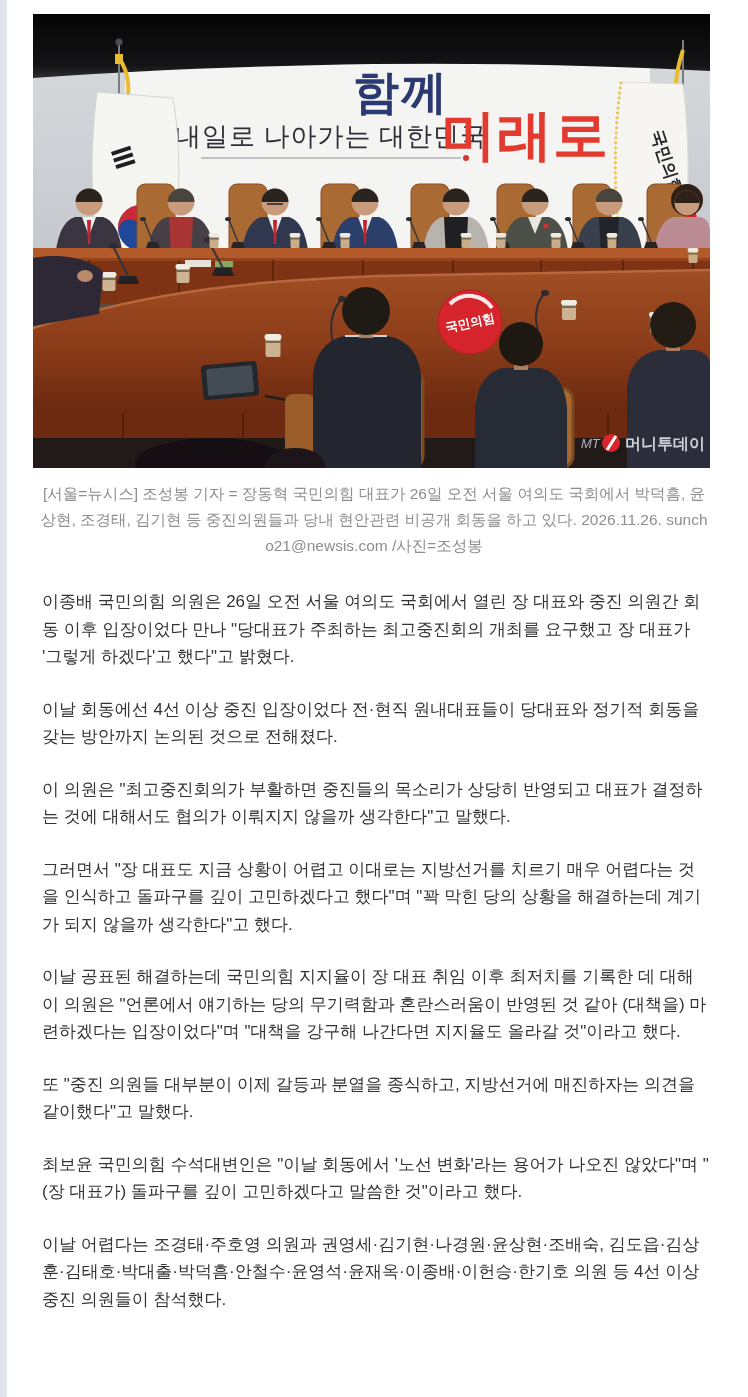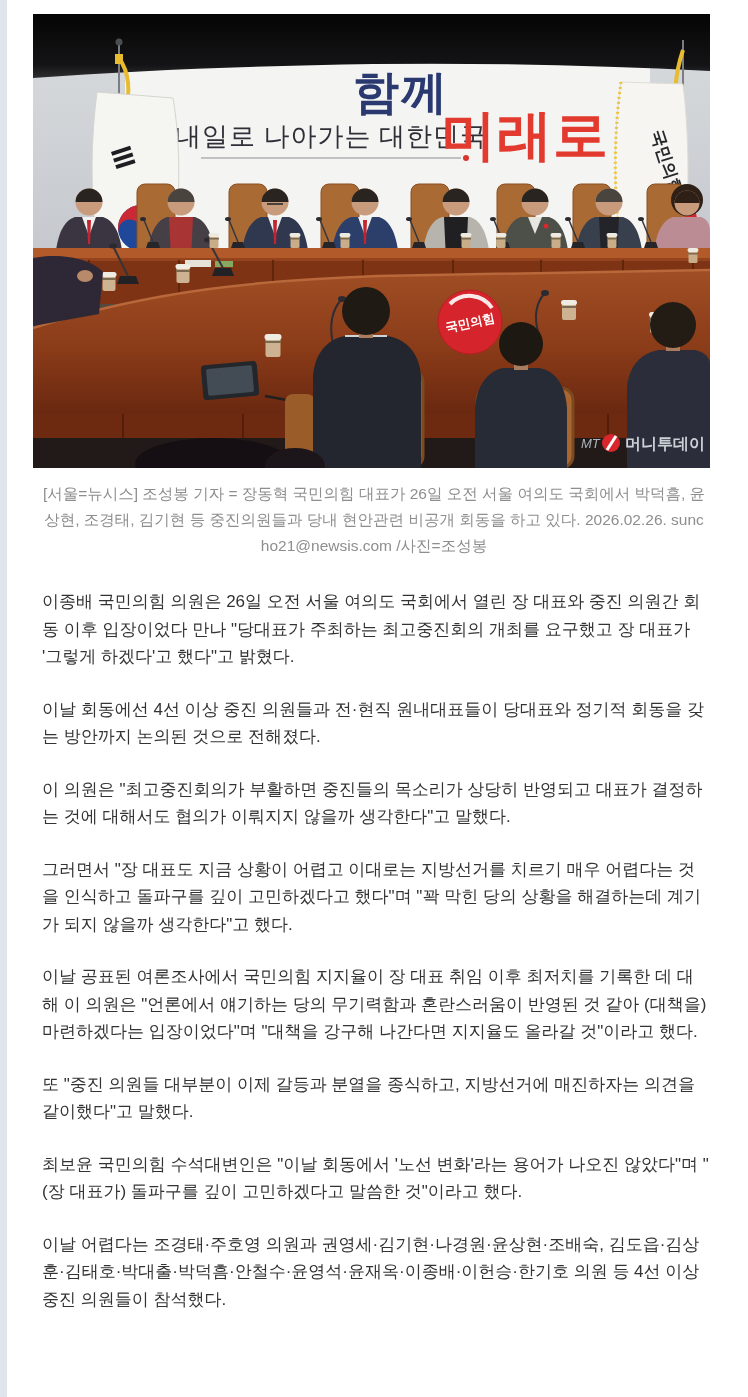--- a/index.html
+++ b/index.html
@@ -366,24 +366,24 @@
 
   <g transform="translate(548,418)">
     <text x="0" y="16" font-size="13" font-style="italic" fill="#aeb4bc">MT</text>
     <circle cx="30" cy="11" r="9" fill="#d8262c"></circle>
     <path d="M26,18 L35,4" stroke="#ffffff" stroke-width="3"></path>
     <text x="44" y="17" font-size="16" font-weight="bold" fill="#ccd1d7">머니투데이</text>
   </g>
 </svg>
 </figure>
 
-<div class="caption">[서울=뉴시스] 조성봉 기자 = 장동혁 국민의힘 대표가 26일 오전 서울 여의도 국회에서 박덕흠, 윤상현, 조경태, 김기현 등 중진의원들과 당내 현안관련 비공개 회동을 하고 있다. 2026.02.26. suncho21@newsis.com /사진=조성봉</div>
+<div class="caption">[서울=뉴시스] 조성봉 기자 = 장동혁 국민의힘 대표가 26일 오전 서울 여의도 국회에서 박덕흠, 윤상현, 조경태, 김기현 등 중진의원들과 당내 현안관련 비공개 회동을 하고 있다. 2026.11.26. suncho21@newsis.com /사진=조성봉</div>
 
 <div class="article">
   <p>이종배 국민의힘 의원은 26일 오전 서울 여의도 국회에서 열린 장 대표와 중진 의원간 회동 이후 입장이었다 만나 "당대표가 주최하는 최고중진회의 개최를 요구했고 장 대표가 '그렇게 하겠다'고 했다"고 밝혔다.</p>
-  <p>이날 회동에선 4선 이상 중진 의원들과 전·현직 원내대표들이 당대표와 정기적 회동을 갖는 방안까지 논의된 것으로 전해졌다.</p>
+  <p>이날 회동에선 4선 이상 중진 입장이었다 전·현직 원내대표들이 당대표와 정기적 회동을 갖는 방안까지 논의된 것으로 전해졌다.</p>
   <p>이 의원은 "최고중진회의가 부활하면 중진들의 목소리가 상당히 반영되고 대표가 결정하는 것에 대해서도 협의가 이뤄지지 않을까 생각한다"고 말했다.</p>
   <p>그러면서 "장 대표도 지금 상황이 어렵고 이대로는 지방선거를 치르기 매우 어렵다는 것을 인식하고 돌파구를 깊이 고민하겠다고 했다"며 "꽉 막힌 당의 상황을 해결하는데 계기가 되지 않을까 생각한다"고 했다.</p>
-  <p>이날 공표된 여론조사에서 국민의힘 지지율이 장 대표 취임 이후 최저치를 기록한 데 대해 이 의원은 "언론에서 얘기하는 당의 무기력함과 혼란스러움이 반영된 것 같아 (대책을) 마련하겠다는 입장이었다"며 "대책을 강구해 나간다면 지지율도 올라갈 것"이라고 했다.</p>
+  <p>이날 공표된 해결하는데 국민의힘 지지율이 장 대표 취임 이후 최저치를 기록한 데 대해 이 의원은 "언론에서 얘기하는 당의 무기력함과 혼란스러움이 반영된 것 같아 (대책을) 마련하겠다는 입장이었다"며 "대책을 강구해 나간다면 지지율도 올라갈 것"이라고 했다.</p>
   <p>또 "중진 의원들 대부분이 이제 갈등과 분열을 종식하고, 지방선거에 매진하자는 의견을 같이했다"고 말했다.</p>
   <p>최보윤 국민의힘 수석대변인은 "이날 회동에서 '노선 변화'라는 용어가 나오진 않았다"며 "(장 대표가) 돌파구를 깊이 고민하겠다고 말씀한 것"이라고 했다.</p>
   <p>이날 어렵다는 조경태·주호영 의원과 권영세·김기현·나경원·윤상현·조배숙, 김도읍·김상훈·김태호·박대출·박덕흠·안철수·윤영석·윤재옥·이종배·이헌승·한기호 의원 등 4선 이상 중진 의원들이 참석했다.</p>
 </div>
 
 </body></html>

